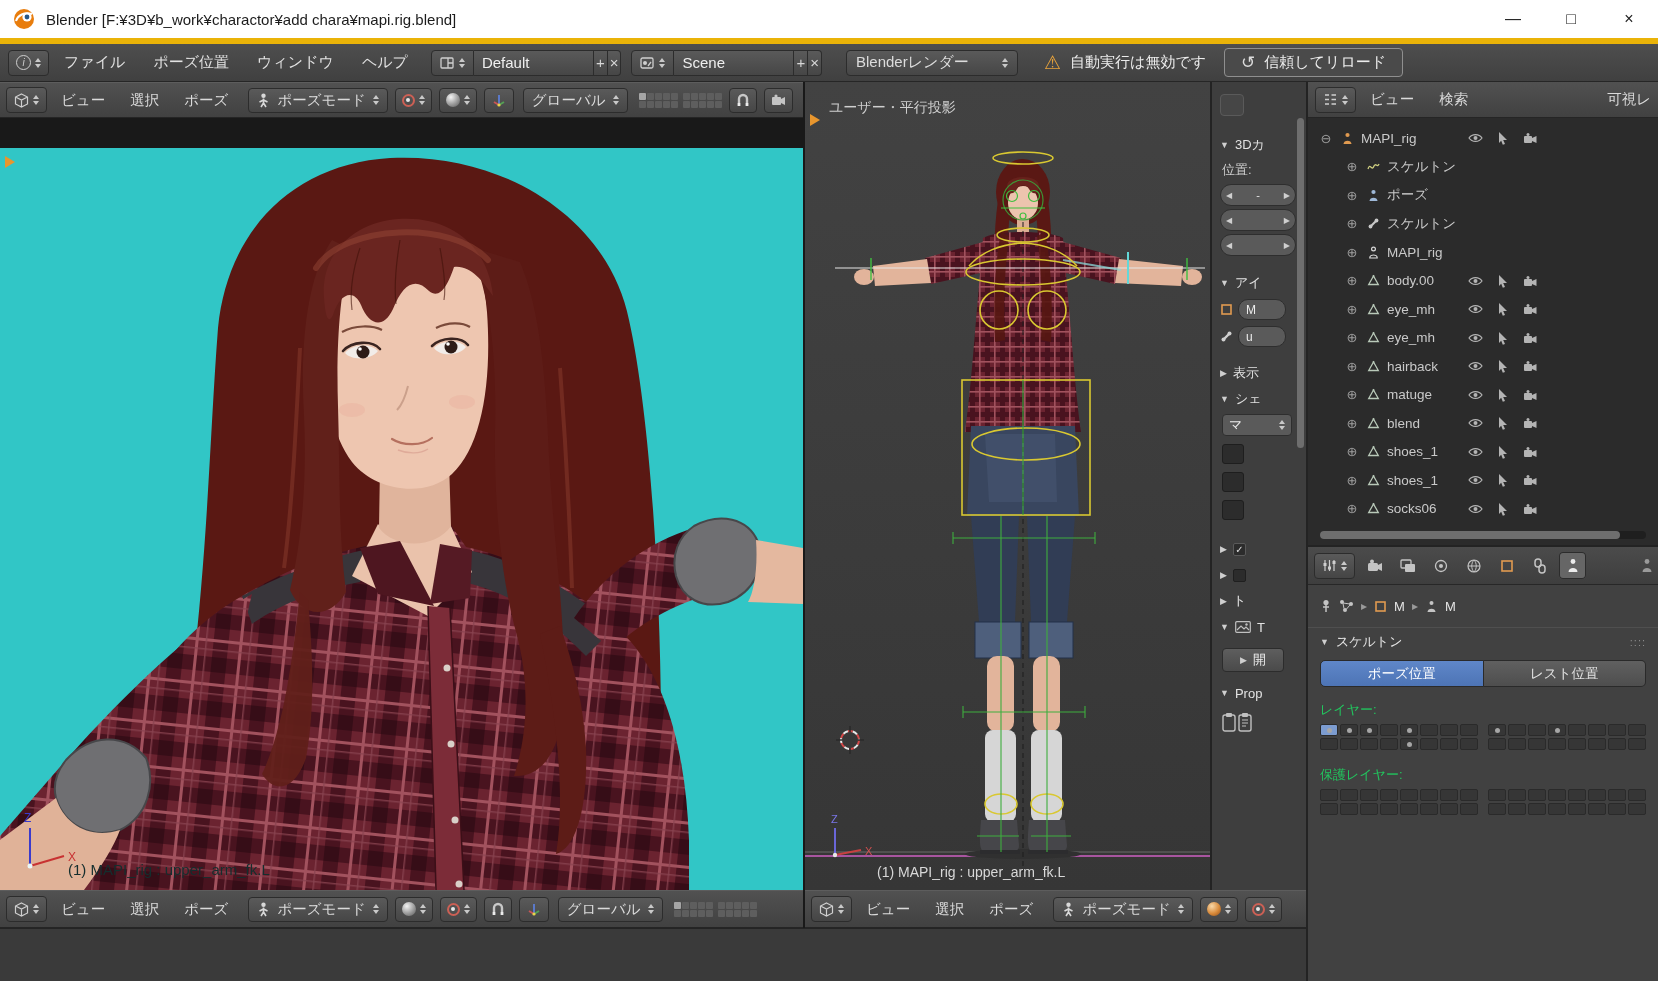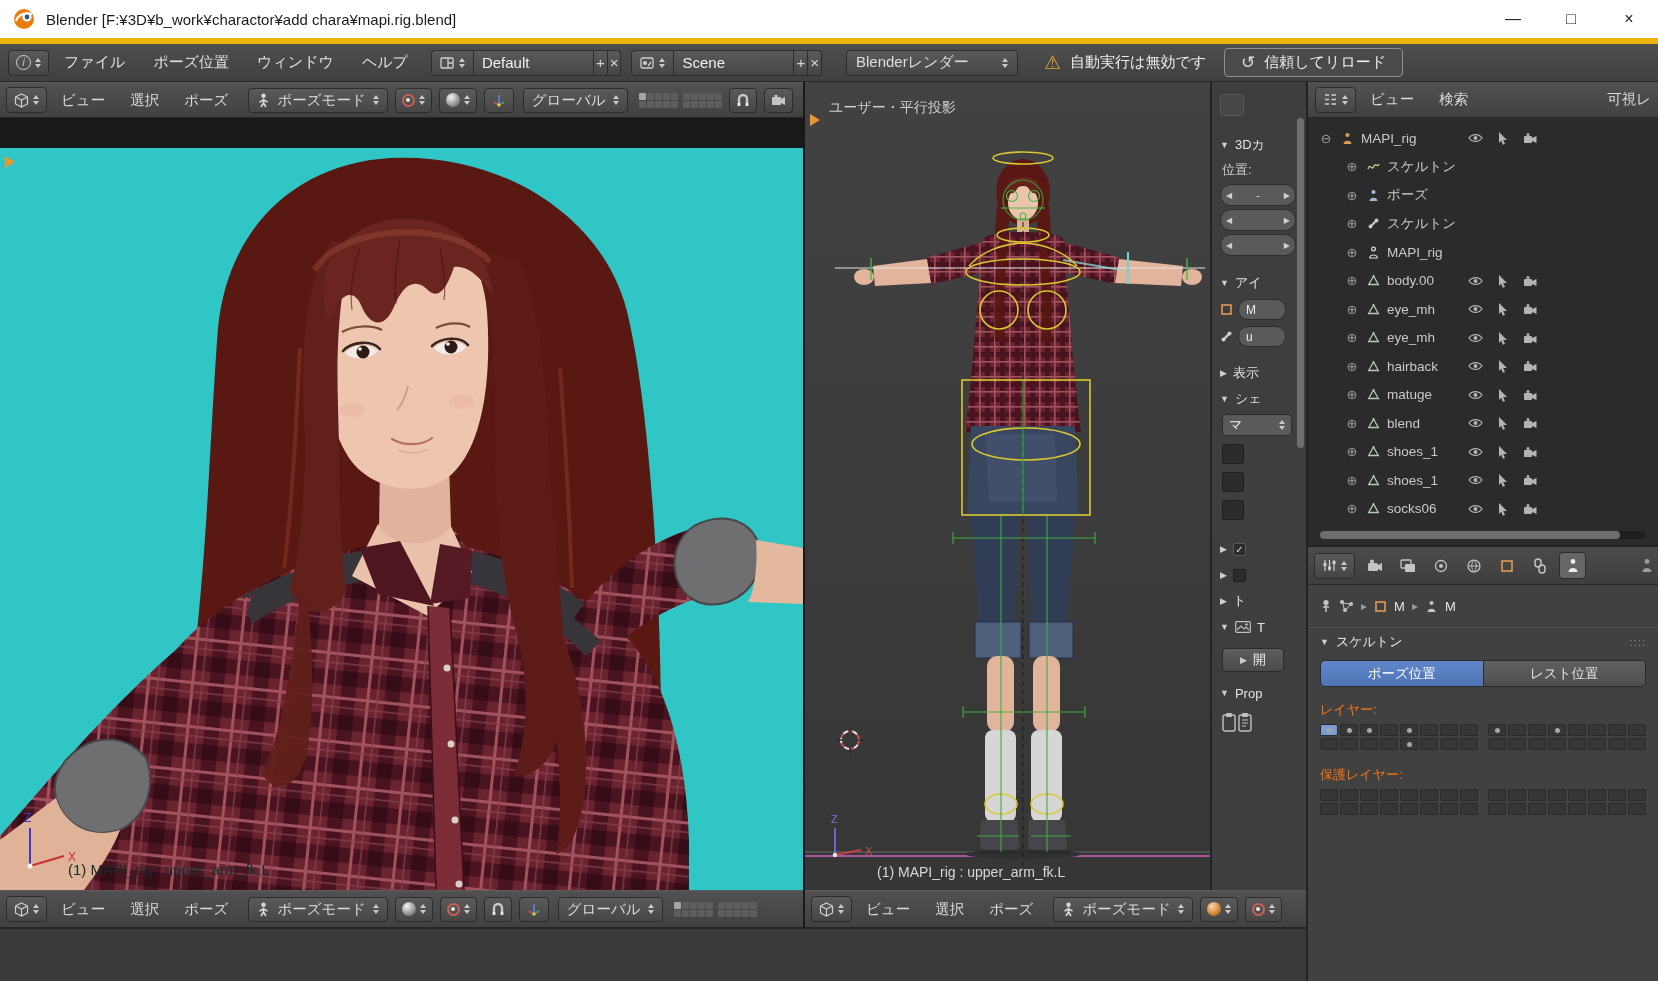--- a/index.html
+++ b/index.html
@@ -104,21 +104,21 @@
   .namefield .icoseg{display:flex;align-items:center;gap:4px;background:linear-gradient(#5e5e5e,#4a4a4a);border:1px solid #2a2a2a;border-radius:5px 0 0 5px;padding:0 7px;}
   .namefield .txt{flex:1;background:#565656;border:1px solid #2a2a2a;border-left:none;color:#f0f0f0;display:flex;align-items:center;padding-left:9px;font-size:13.5px;}
   .namefield .fbtn{width:26px;background:linear-gradient(#5e5e5e,#4a4a4a);border:1px solid #2a2a2a;border-left:none;border-radius:0 5px 5px 0;display:flex;align-items:center;justify-content:center;color:#e8e8e8;}
   .sect{border-top:1px solid #4f4f4f;margin:4px -12px 0 -12px;padding:0 12px;}
   .sect-h{height:28px;display:flex;align-items:center;gap:7px;color:#e6e6e6;}
   .grip{margin-left:auto;color:#8a8a8a;letter-spacing:1px;font-size:11px;}
   .toggle-row{display:flex;margin:4px 0 14px 0;height:27px;}
   .tg{flex:1;display:flex;align-items:center;justify-content:center;font-size:13.5px;border:1px solid #2a2a2a;}
   .tg.on{background:linear-gradient(#5f87c9,#4d74b5);color:#fff;border-radius:5px 0 0 5px;}
   .tg.off{background:linear-gradient(#606060,#4e4e4e);color:#e2e2e2;border-left:none;border-radius:0 5px 5px 0;}
-  .lay-label{margin:4px 0 5px 0;color:#f97316;}
+  .lay-label{margin:4px 0 5px 0;color:#22c55e;}
   .gridwrap{display:flex;gap:10px;}
   .lay-grid{display:grid;grid-template-columns:repeat(8,18px);grid-auto-rows:12px;gap:2px;}
   .lay-cell{background:#363636;border:1px solid #2a2a2a;border-radius:2px;position:relative;}
   .lay-cell.dot::after{content:'';position:absolute;left:50%;top:50%;width:5px;height:5px;margin:-2.5px 0 0 -2.5px;border-radius:50%;background:#a6a6a6;}
   .lay-cell.active{background:#7c9cd0;}
 
   
   .strip{left:0;top:928px;width:1306px;height:53px;background:#3a3a3a;border-top:1px solid #242424;position:absolute;}
 </style>
 </head>

